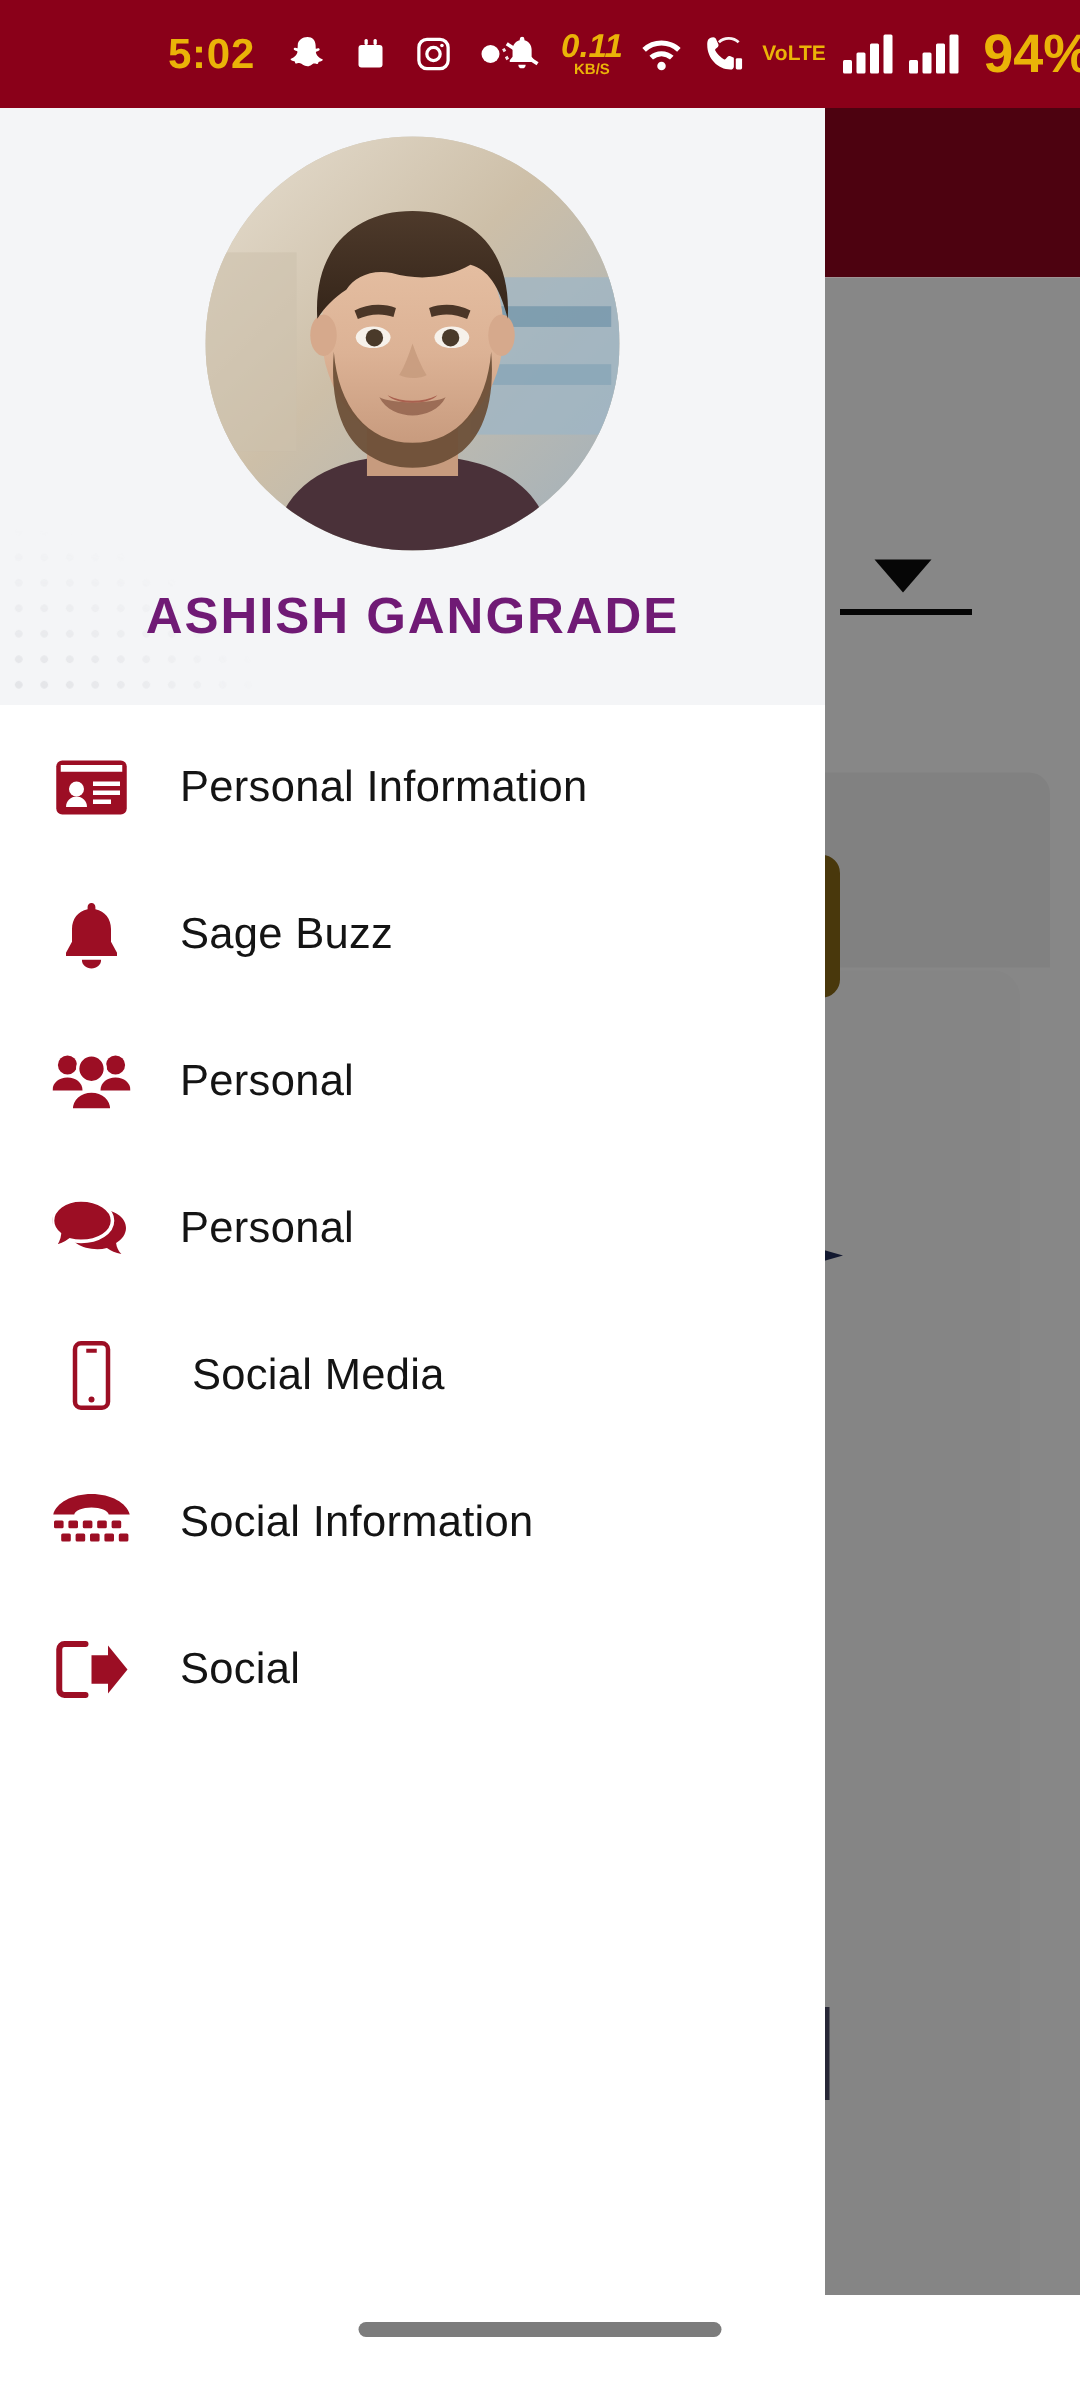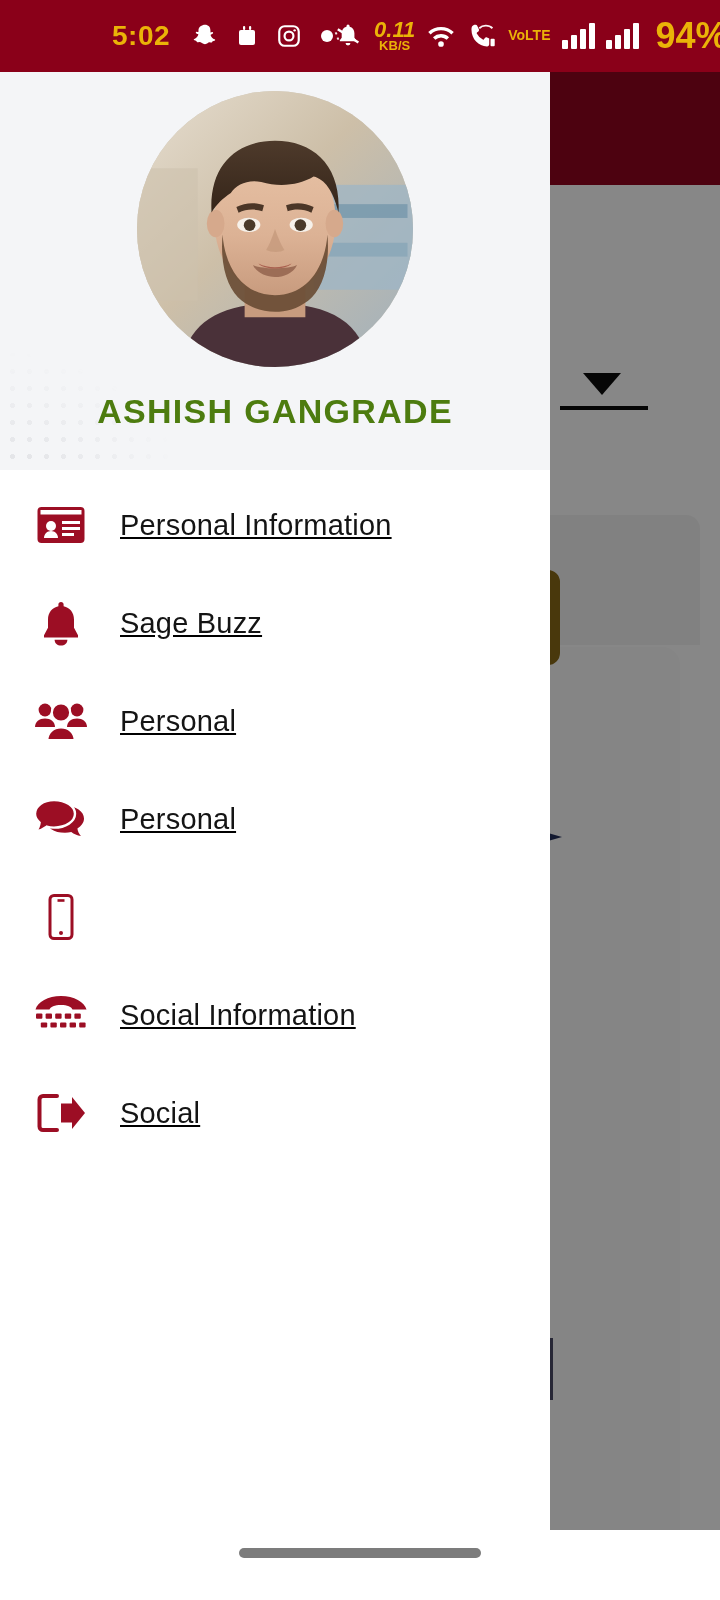--- a/index.html
+++ b/index.html
@@ -84,21 +84,21 @@
   }
   .sb-time { font-size:28px; font-weight:600; margin-left:112px; letter-spacing:0.5px; }
   .sb-left-icons { display:flex; align-items:center; gap:19px; margin-left:22px; }
   .sb-right { margin-left:auto; display:flex; align-items:center; gap:11px; margin-right:14px; }
   .sb-icon { display:inline-flex; align-items:center; justify-content:center; }
   .sb-speed {
     display:flex; flex-direction:column; align-items:center; justify-content:center;
     line-height:0.98; font-weight:700;
   }
   .sb-speed .n { font-size:22px;font-style:italic; }
-  .sb-speed .u { font-size:13px; }
+  .sb-speed .u { font-size:10px; }
   .sb-volte {
     display:flex; flex-direction:row; align-items:center; justify-content:center;
     line-height:0.98; font-weight:700;
   }
   .sb-volte .a { font-size:14px; }
   .sb-volte .b { font-size:14px; }
   .sb-batt { font-size:36px; font-weight:600; margin-left:6px; }
   .bars { display:flex; align-items:flex-end; gap:3px; height:26px; }
   .bars i { display:block; width:6px; background:#fff; border-radius:1px; }
   .bars i:nth-child(1){height:9px;} .bars i:nth-child(2){height:14px;}
@@ -125,24 +125,24 @@
   .avatar {
     position:absolute; left:50%; transform:translateX(-50%); top:19px;
     width:276px; height:276px; border-radius:50%; overflow:hidden;
     background:#cfcabf;
   }
   .avatar svg { display:block; width:100%; height:100%; }
   .profile-name {
     position:absolute; left:0; right:0; top:320px;
     text-align:center;
     font-size:34px; font-weight:700; letter-spacing:1.3px;
-    color:#4d7c0f;
-  }
-
-  .menu { padding-top:6px; background:#ffffff;text-decoration:underline; }
+    color:#701a75;
+  }
+
+  .menu { padding-top:6px; background:#ffffff; }
   .menu-item {
     display:flex; align-items:center;
     height:98px; padding-left:30px; cursor:pointer;
   }
   .mi-icon {
     width:62px; min-width:62px; height:62px;
     display:flex; align-items:center; justify-content:center;
   }
   .mi-icon svg { display:block; }
   .mi-label {
@@ -374,20 +374,21 @@
       </div>
 
       <div class="menu-item indented">
         <span class="mi-icon">
           <svg width="28" height="48" viewBox="0 0 28 48" fill="none" stroke="#9c0e24" stroke-width="3">
             <rect x="3" y="2.5" width="22" height="43" rx="4"></rect>
             <line x1="10.5" y1="7.5" x2="17.5" y2="7.5" stroke-width="2.6"></line>
             <circle cx="14" cy="40" r="2" fill="#9c0e24" stroke="none"></circle>
           </svg>
         </span>
+        <span class="mi-label">Social Media</span>
       </div>
 
       <div class="menu-item">
         <span class="mi-icon">
           <svg width="54" height="42" viewBox="0 0 54 42" fill="#9c0e24">
             <path d="M27 2C14 2 3.5 8 1.5 15.6h14c.6-2.6 5.4-4.6 11.5-4.6s10.9 2 11.5 4.6h14C50.5 8 40 2 27 2z"></path>
             <rect x="2" y="19.6" width="6.4" height="5.2" rx="1"></rect>
             <rect x="11.6" y="19.6" width="6.4" height="5.2" rx="1"></rect>
             <rect x="21.2" y="19.6" width="6.4" height="5.2" rx="1"></rect>
             <rect x="30.8" y="19.6" width="6.4" height="5.2" rx="1"></rect>

